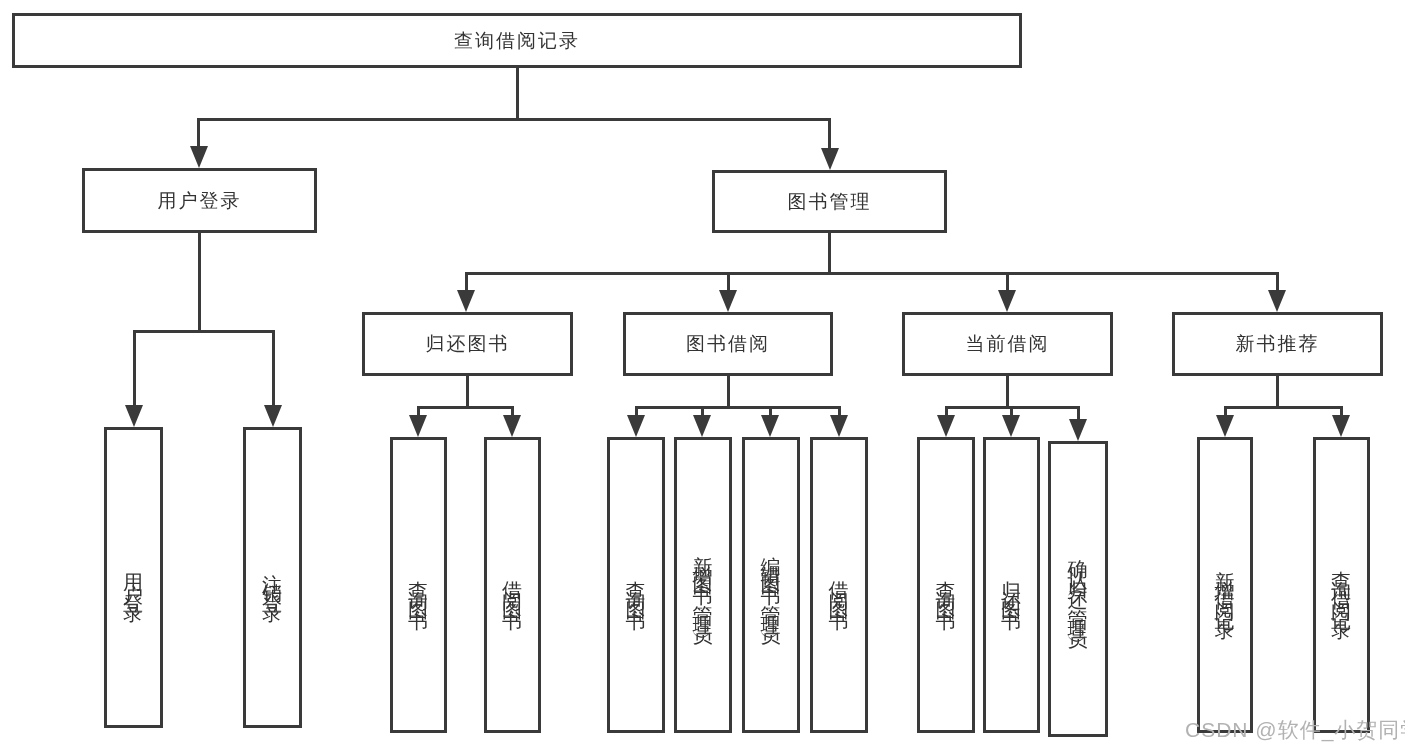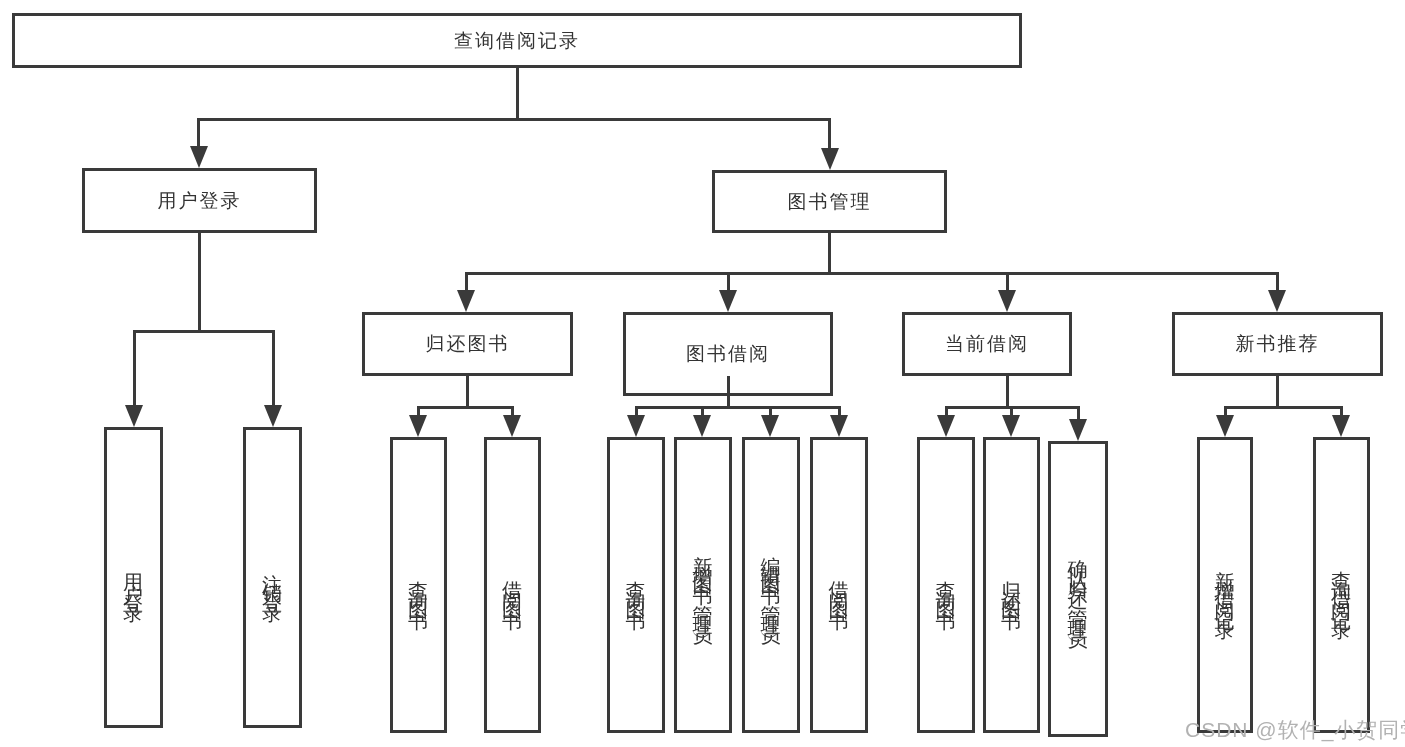--- a/index.html
+++ b/index.html
@@ -88,24 +88,24 @@
   <div class="vl" style="left:1006px;top:272px;height:22px;"></div>
   <div class="vl" style="left:1276px;top:272px;height:22px;"></div>
   <div class="arr" style="left:457px;top:290px;"></div>
   <div class="arr" style="left:719px;top:290px;"></div>
   <div class="arr" style="left:998px;top:290px;"></div>
   <div class="arr" style="left:1268px;top:290px;"></div>
 
   <div class="box" style="left:362px;top:312px;width:211px;height:64px;">
     <span class="h-label">归还图书</span>
   </div>
-  <div class="box" style="left:623px;top:312px;width:210px;height:84px;">
+  <div class="box" style="left:623px;top:312px;width:210px;height:64px;">
     <span class="h-label">图书借阅</span>
   </div>
-  <div class="box" style="left:902px;top:312px;width:170px;height:64px;">
+  <div class="box" style="left:902px;top:312px;width:211px;height:64px;">
     <span class="h-label">当前借阅</span>
   </div>
   <div class="box" style="left:1172px;top:312px;width:211px;height:64px;">
     <span class="h-label">新书推荐</span>
   </div>
 
   <div class="vl" style="left:466px;top:376px;height:30px;"></div>
   <div class="hl" style="left:417px;top:406px;width:97px;"></div>
   <div class="vl" style="left:417px;top:406px;height:12px;"></div>
   <div class="vl" style="left:511px;top:406px;height:12px;"></div>

